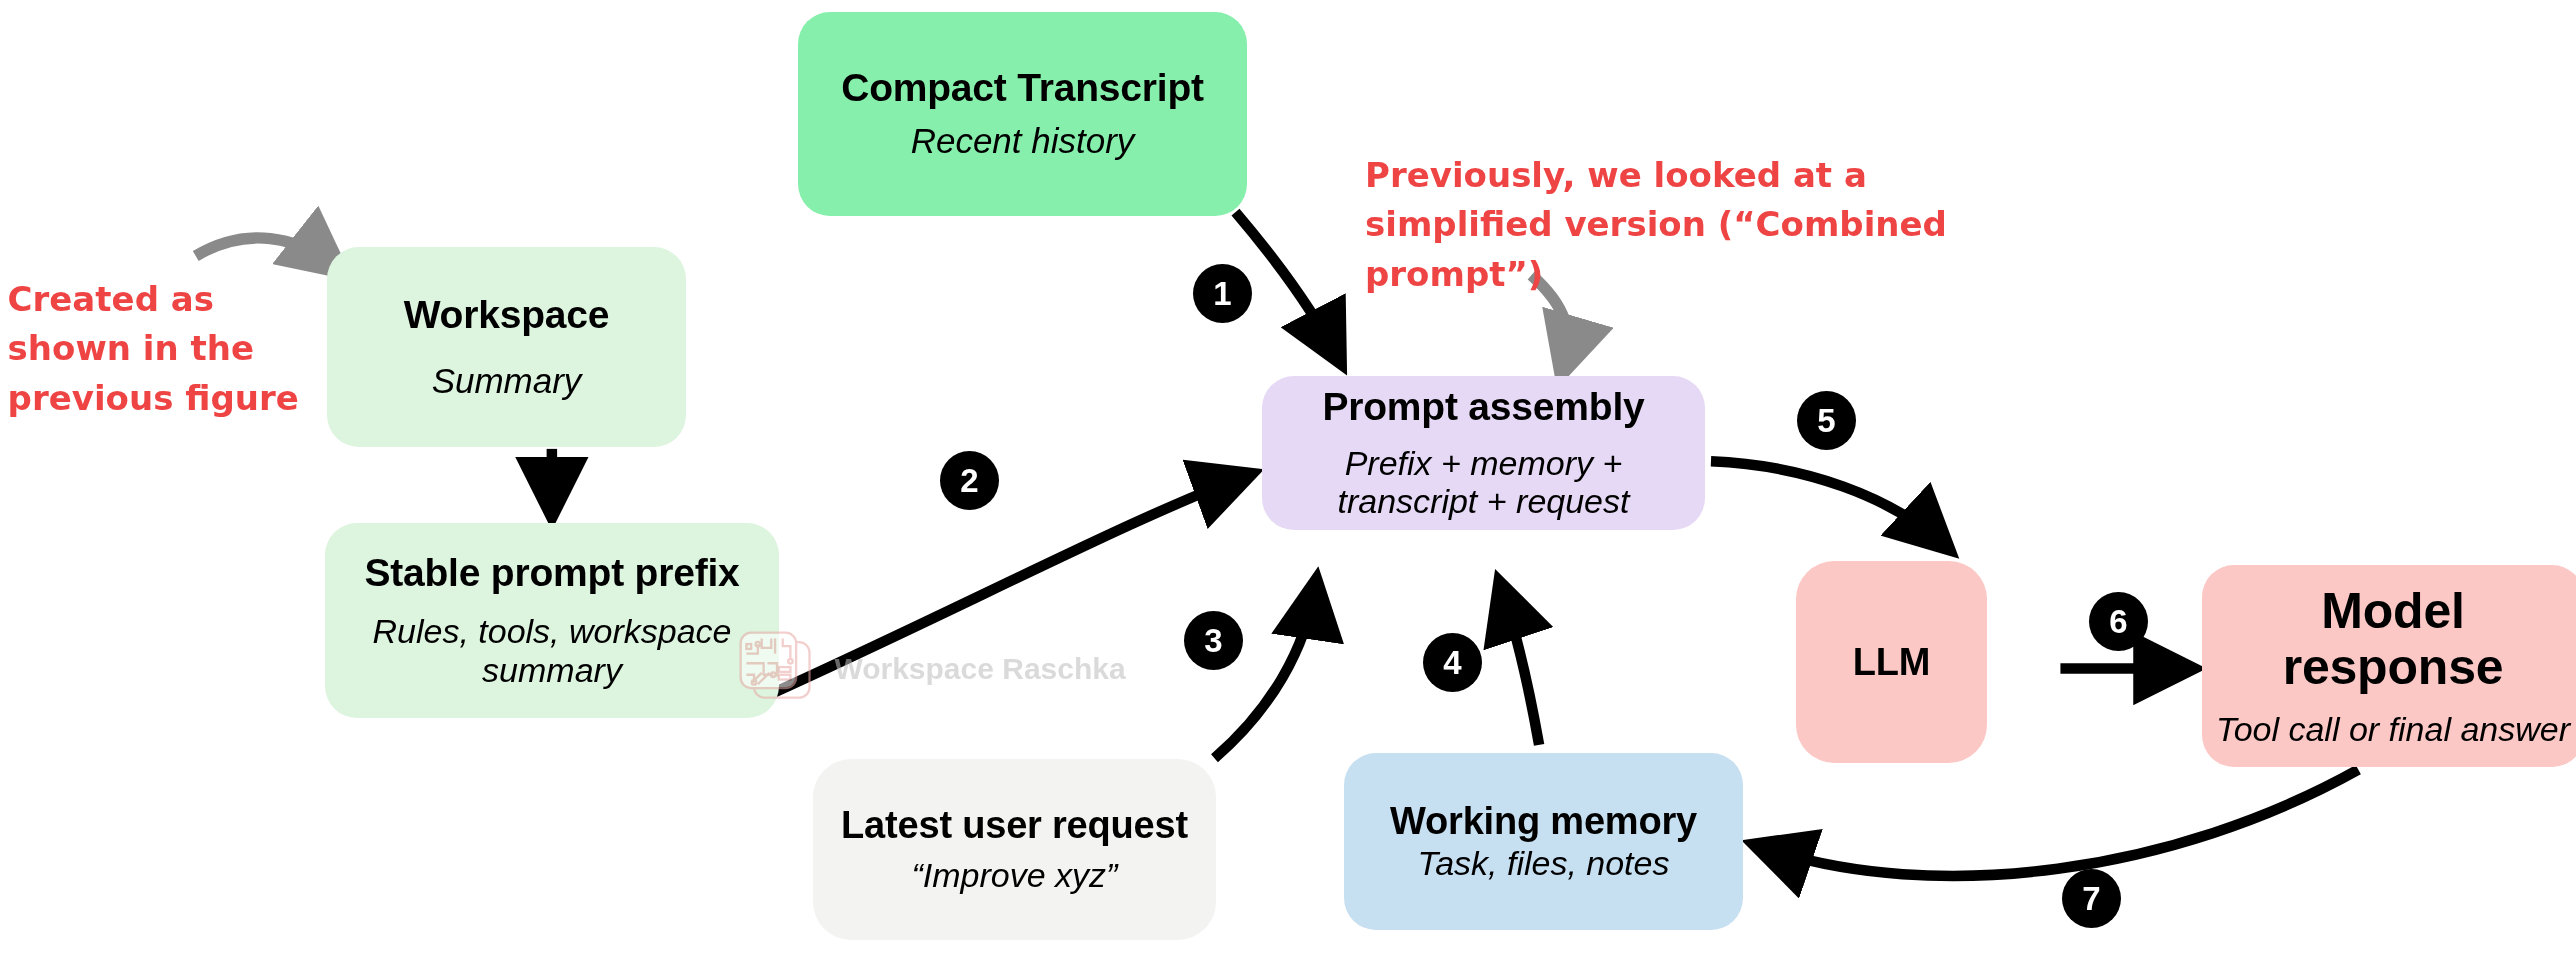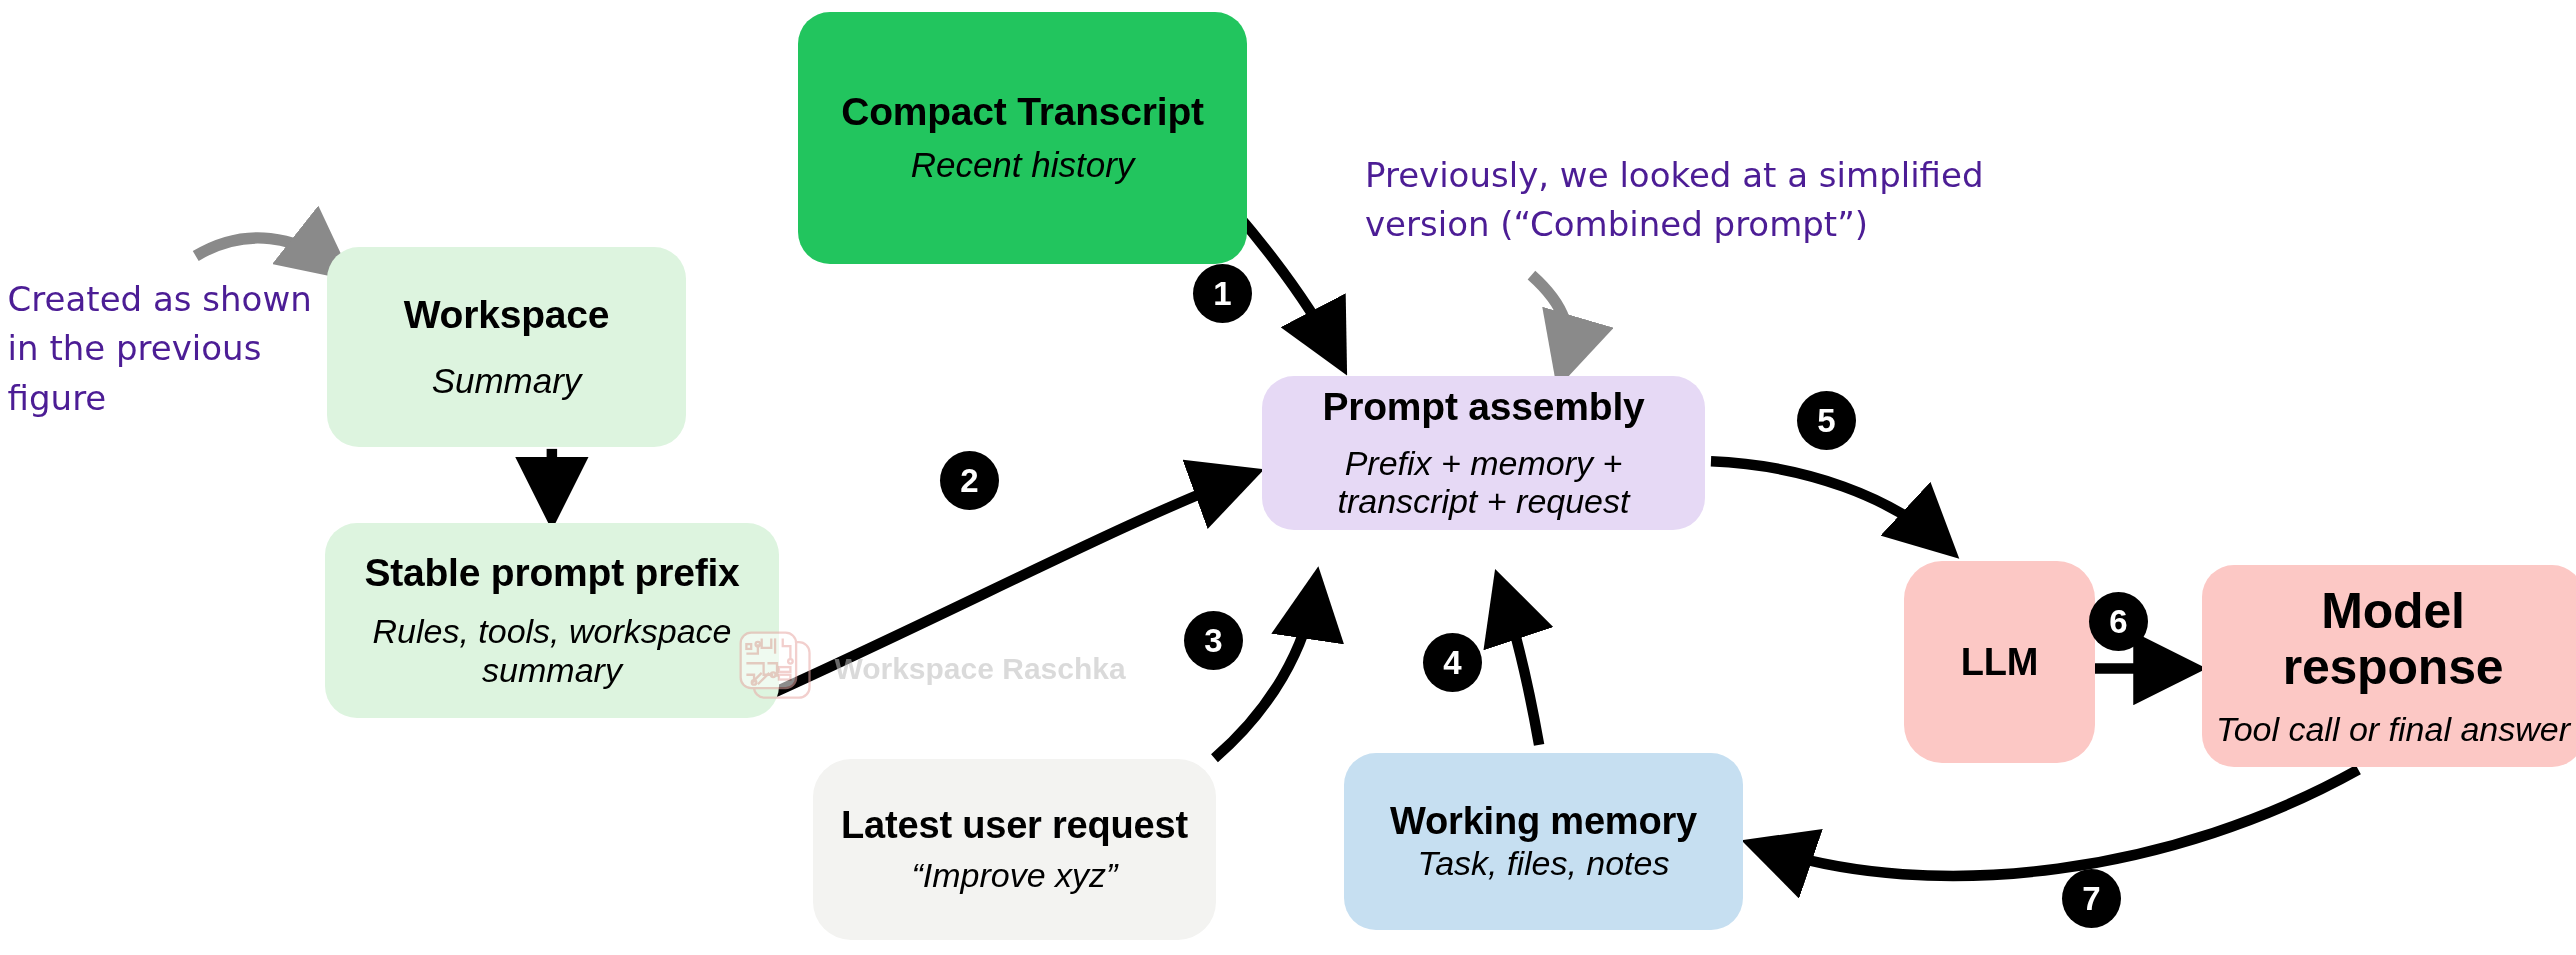--- a/index.html
+++ b/index.html
@@ -40,22 +40,22 @@
     letter-spacing: -0.2px;
   }
   .node .sub {
     font-style: italic;
     color: #000000;
     line-height: 1.14;
     margin-top: 15.3px;
   }
   
   #node-compact-transcript {
-    left: 798px; top: 11.5px; width: 449px; height: 252px;
-    background: #22c55e;
+    left: 798px; top: 11.5px; width: 449px; height: 204px;
+    background: #86efac;
   }
   #node-compact-transcript .title { font-size: 39px; }
   #node-compact-transcript .sub { font-size: 35px; margin-top: 11px; }
 
   #node-workspace {
     left: 327px; top: 247px; width: 359px; height: 200px;
     background: #DDF4DF;
   }
   #node-workspace .title { font-size: 39px; }
   #node-workspace .sub { font-size: 35px; margin-top: 25px; }
@@ -83,38 +83,38 @@
   #node-latest-request .sub { font-size: 34px; margin-top: 9.5px; }
 
   #node-working-memory {
     left: 1344px; top: 753px; width: 399px; height: 177px;
     background: #C6DFF1;
   }
   #node-working-memory .title { font-size: 38px; }
   #node-working-memory .sub { font-size: 34px; margin-top: 2px; }
 
   #node-llm {
-    left: 1904px; top: 561px; width: 191px; height: 202px;
+    left: 1796px; top: 561px; width: 191px; height: 202px;
     background: #FCC8C5;
     border-radius: 38px;
   }
   #node-llm .title { font-size: 38px; }
 
   #node-model-response {
     left: 2202px; top: 565px; width: 382px; height: 202px;
     background: #FCC8C5;
   }
   #node-model-response .title { font-size: 50px; }
   #node-model-response .sub { font-size: 34px; margin-top: 15px; }
 
   
   .annotation {
     position: absolute;
-    color: #4c1d95;
-    font-weight: normal;
+    color: #ef4444;
+    font-weight: bold;
     font-family: "DejaVu Sans", sans-serif;
     line-height: 1.45;
   }
   #annotation-created-as {
     left: 7.6px; top: 275px; width: 315px;
     font-size: 34px;
   }
   #annotation-previously {
     left: 1365px; top: 151px; width: 668px;
     font-size: 34px;

